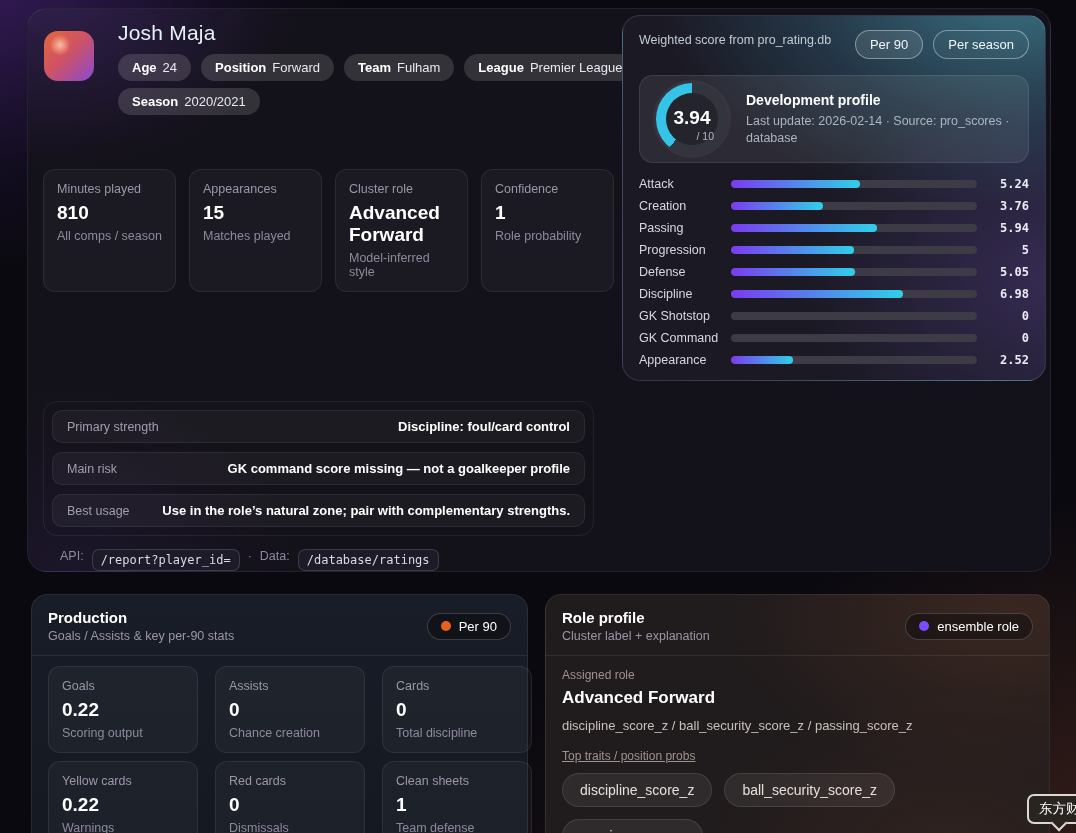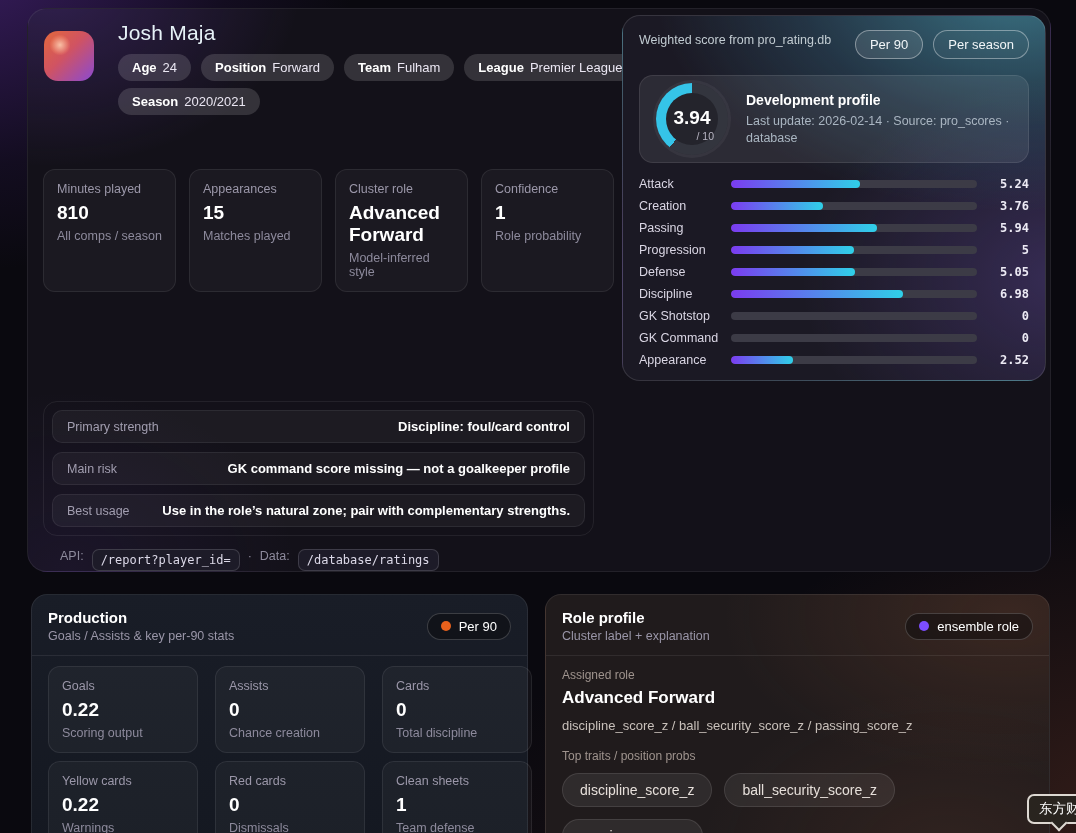--- a/index.html
+++ b/index.html
@@ -145,21 +145,21 @@
   }
   .dot { width:10px; height:10px; border-radius:50%; }
 
   .prod-grid { display:grid; grid-template-columns:repeat(3,150px); gap:8px 17px; padding:10px 16px; }
   .prod-card { min-height:78px; }
 
   .role-body { padding:12px 16px; }
   .role-lbl { font-size:12px; color:#9f948e; }
   .role-name { font-size:17px; font-weight:700; color:#fff; margin-top:6px; }
   .role-formula { font-size:13px; color:#c8c0ba; margin-top:10px; }
-  .traits-lbl { font-size:12px; color:#9f948e; margin-top:16px; }
+  .traits-lbl { font-size:12px; color:#9f948e; margin-top:16px;text-decoration:underline; }
   .trait-row { display:flex; gap:12px; margin-top:10px; flex-wrap:wrap; }
   .trait-chip {
     background:rgba(255,255,255,0.07); border:1px solid rgba(255,255,255,0.10);
     border-radius:999px; padding:8px 17px; font-size:14px; color:#e6dfda;
   }
 
   
   .tooltip {
     position:absolute; left:1027px; top:794px;
     background:#29241f; border:2px solid #ddd8d2; border-radius:7px;

